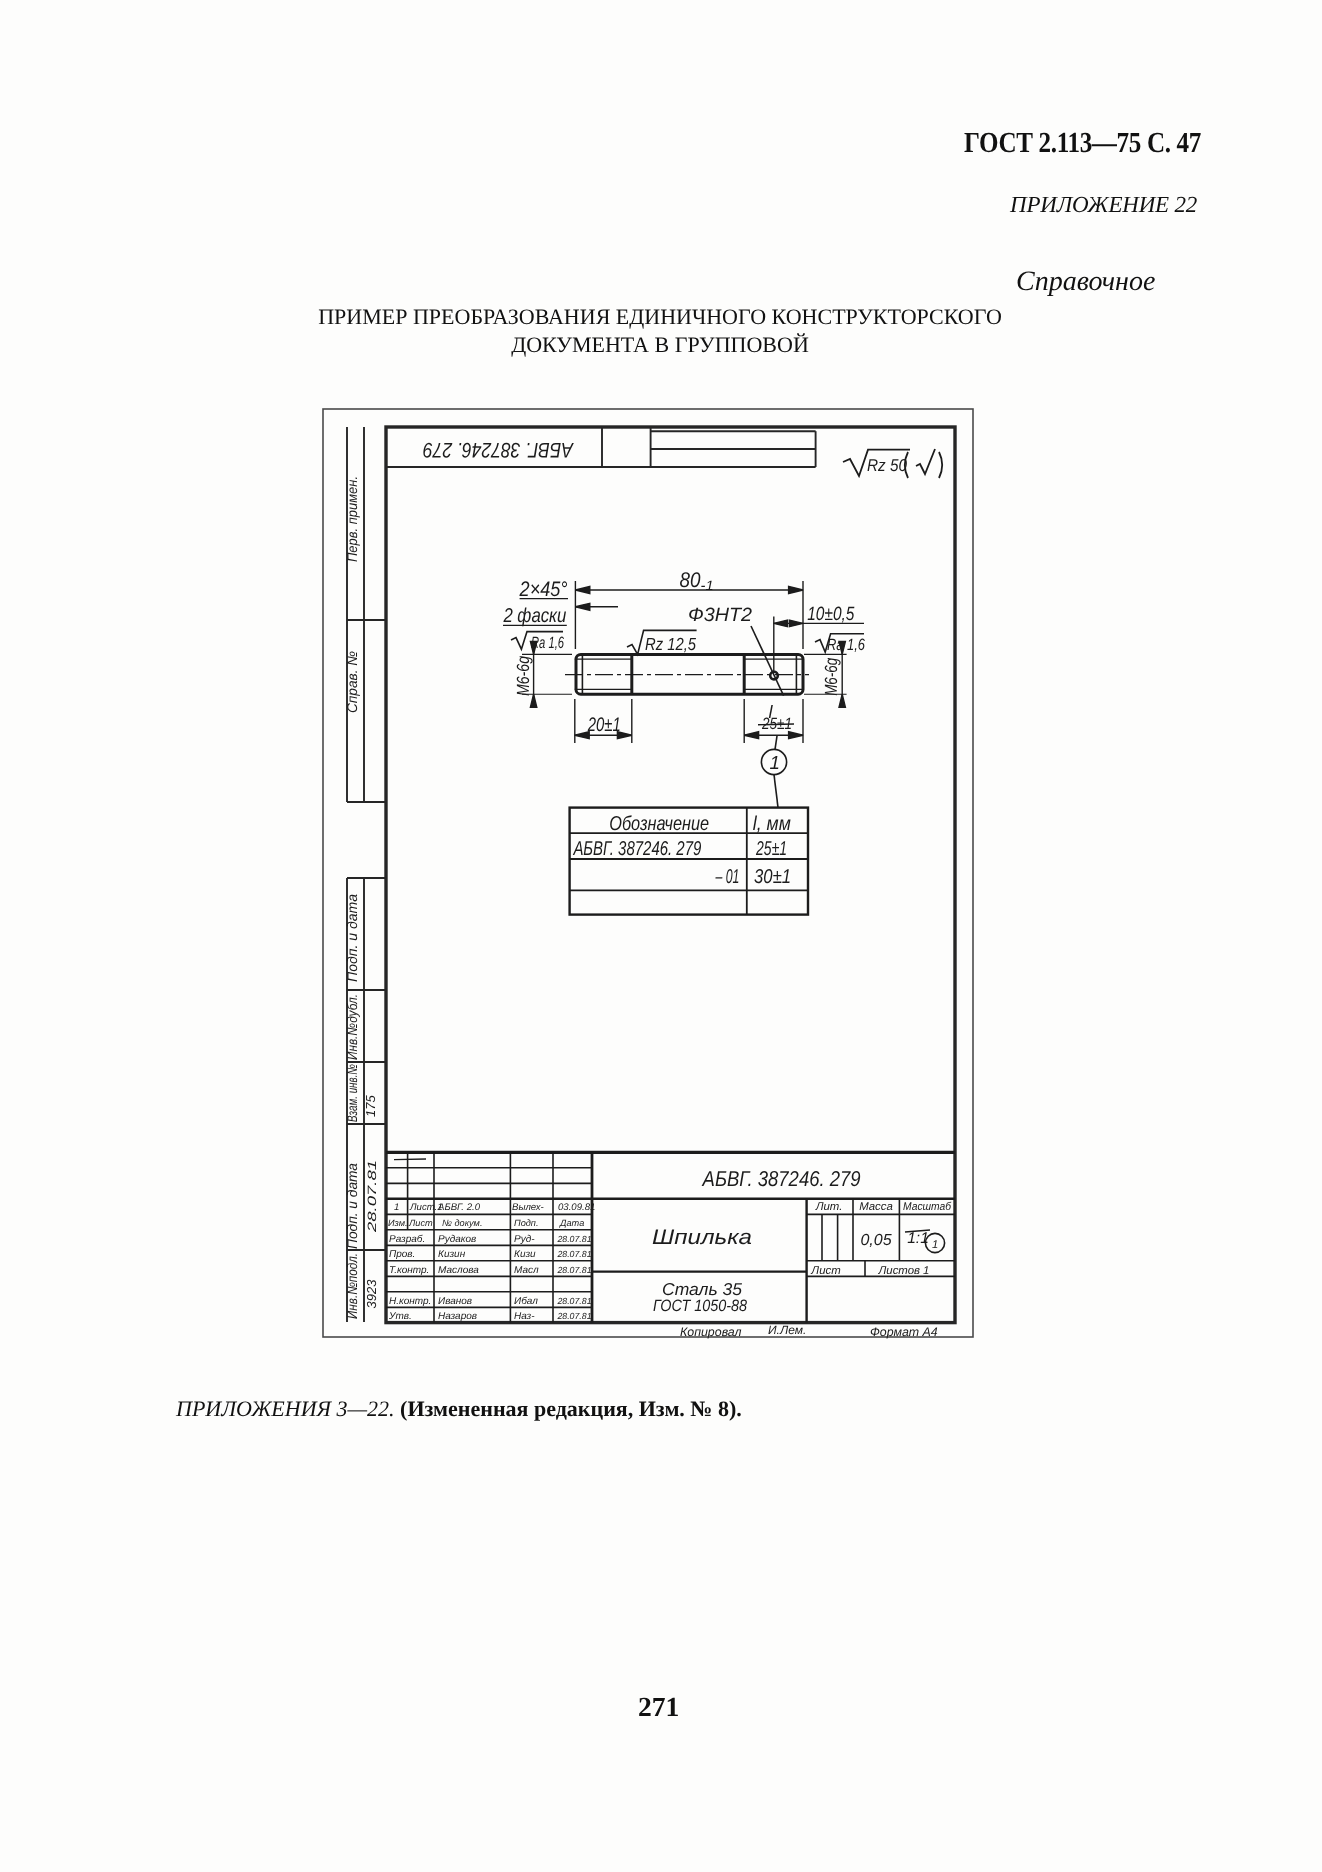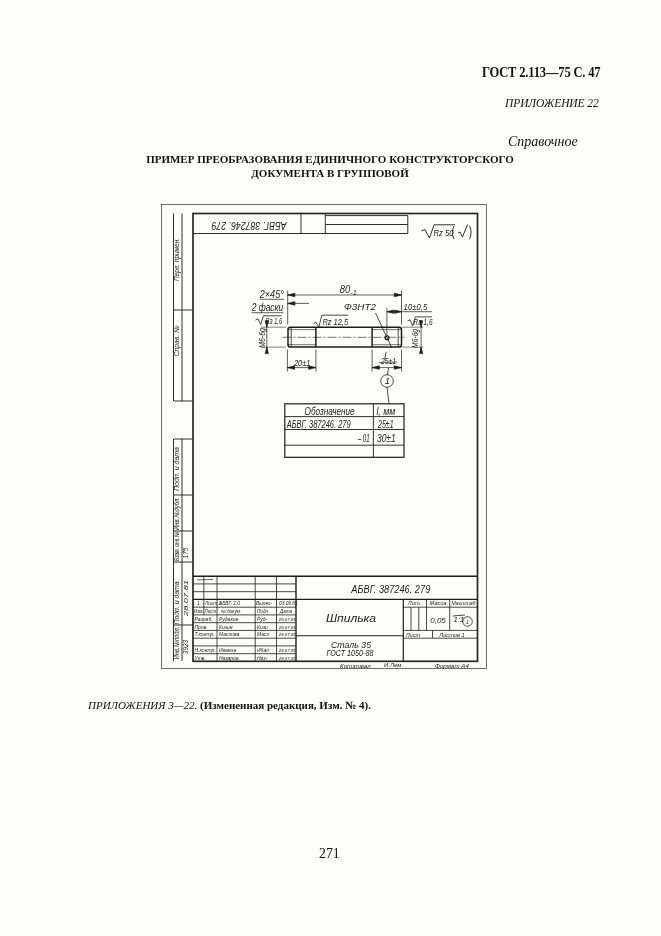--- a/index.html
+++ b/index.html
@@ -10,21 +10,21 @@
 </style>
 </head>
 <body>
 
 <div class="abs serif" style="left:482px;top:64px;width:160px;white-space:nowrap;font-size:14.5px;font-weight:bold;letter-spacing:-0.2px;transform:scaleX(0.865);transform-origin:0 0;">ГОСТ 2.113—75 С. 47</div>
 
 <div class="abs serif" style="left:505px;top:97px;width:160px;white-space:nowrap;font-size:11.5px;font-style:italic;letter-spacing:-0.1px;">ПРИЛОЖЕНИЕ 22</div>
 
 <div class="abs serif" style="left:508px;top:110px;width:95px;font-size:14px;font-style:italic;margin-top:24px;">Справочное</div>
 
-<div class="abs serif" style="left:80px;top:152px;width:500px;font-size:11px;font-weight:bold;text-align:center;line-height:14px;">ПРИМЕР ПРЕОБРАЗОВАНИЯ ЕДИНИЧНОГО КОНСТРУКТОРСКОГО<br>ДОКУМЕНТА В ГРУППОВОЙ</div>
+<div class="abs serif" style="left:80px;top:152px;width:500px;font-size:11px;font-weight:normal;text-align:center;line-height:14px;">ПРИМЕР ПРЕОБРАЗОВАНИЯ ЕДИНИЧНОГО КОНСТРУКТОРСКОГО<br>ДОКУМЕНТА В ГРУППОВОЙ</div>
 
 <svg class="abs" style="left:161px;top:204px;" width="326" height="466" viewBox="0 0 326 466">
 <g stroke="#262626" fill="none" stroke-width="0.95">
 
 <rect x="0.5" y="0.5" width="325" height="464" stroke="#4a4a4a" stroke-width="0.8"></rect>
 
 <rect x="32" y="9.5" width="284.5" height="447.8" stroke-width="1.7"></rect>
 
 <g>
 <line x1="12.5" y1="9.5" x2="12.5" y2="197"></line>
@@ -367,15 +367,15 @@
       <line x1="36" y1="375.8" x2="52" y2="375.5" stroke="#1c1c1c" stroke-width="0.7"></line>
     </g>
 
 <g font-size="6.2">
       <text x="179" y="464">Копировал</text>
       <text x="223" y="463" font-size="6">И.Лем.</text>
       <text x="274" y="464">Формат А4</text>
     </g>
 </svg>
 
-<div class="abs serif" style="left:88px;top:699px;font-size:11px;"><i>ПРИЛОЖЕНИЯ 3—22.</i> <b>(Измененная редакция, Изм. № 4).</b></div>
-
-<div class="abs serif" style="left:319px;top:846px;font-size:13.8px;">271</div>
+<div class="abs serif" style="left:88px;top:699px;font-size:11px;"><i>ПРИЛОЖЕНИЯ 3—22.</i> <b>(Измененная редакция, Изм. № 8).</b></div>
+
+<div class="abs serif" style="left:319px;top:846px;font-size:13.8px;font-weight:bold;">271</div>
 
 </body></html>

